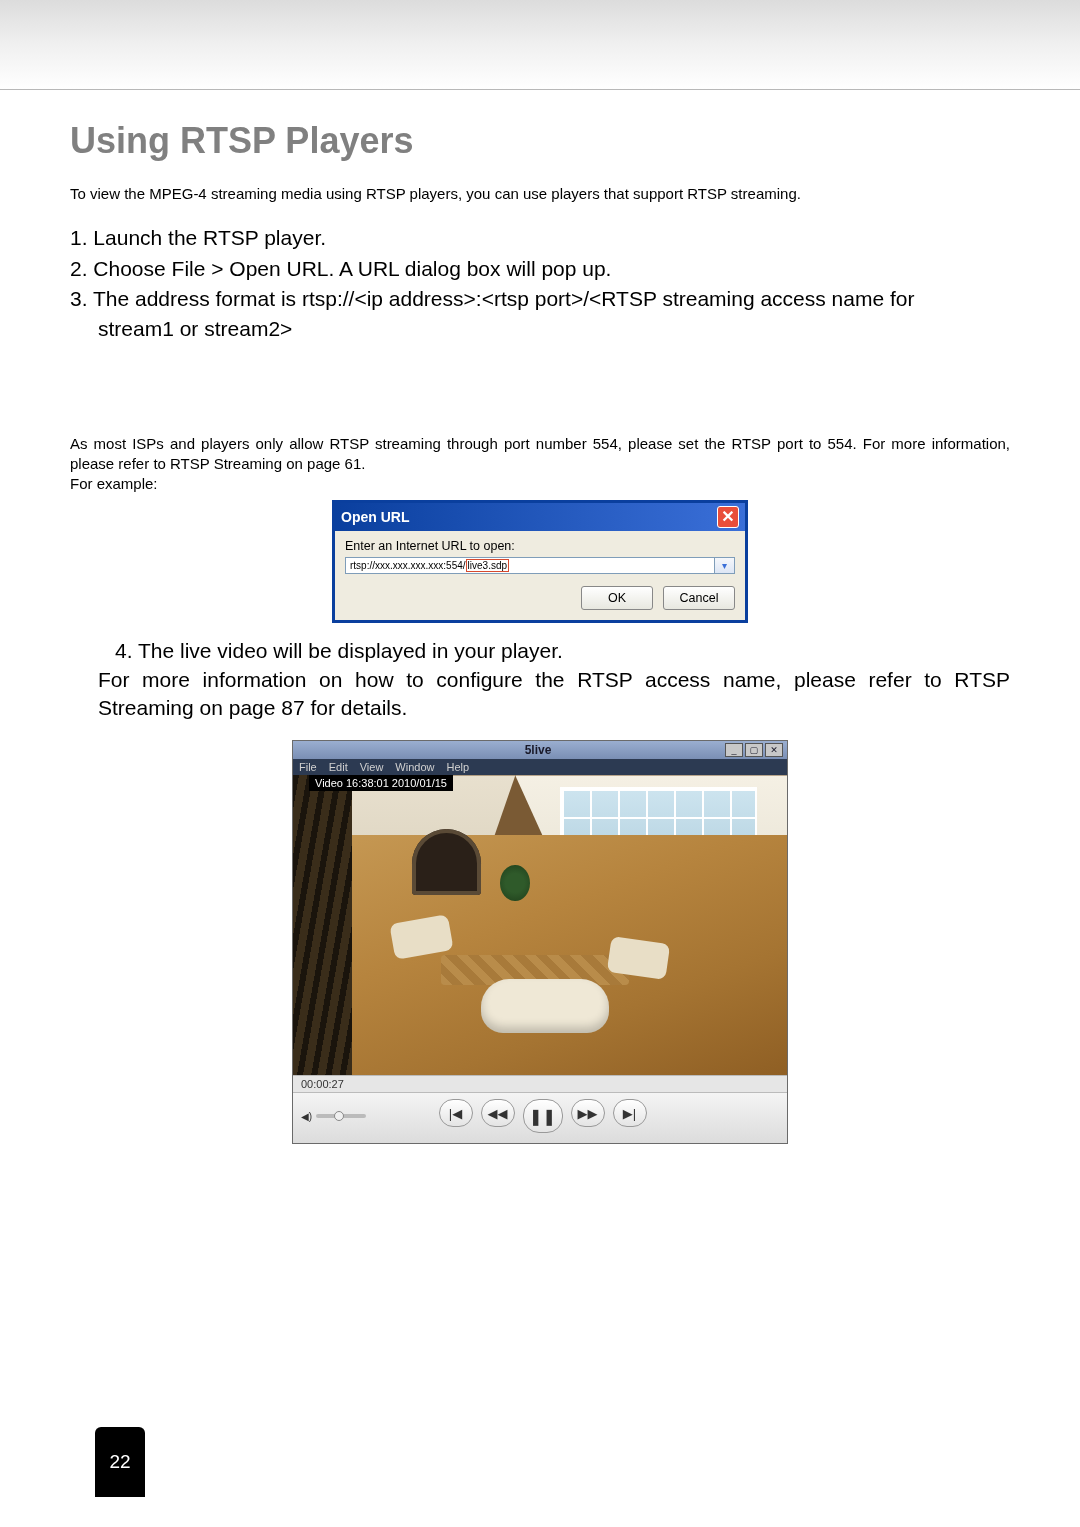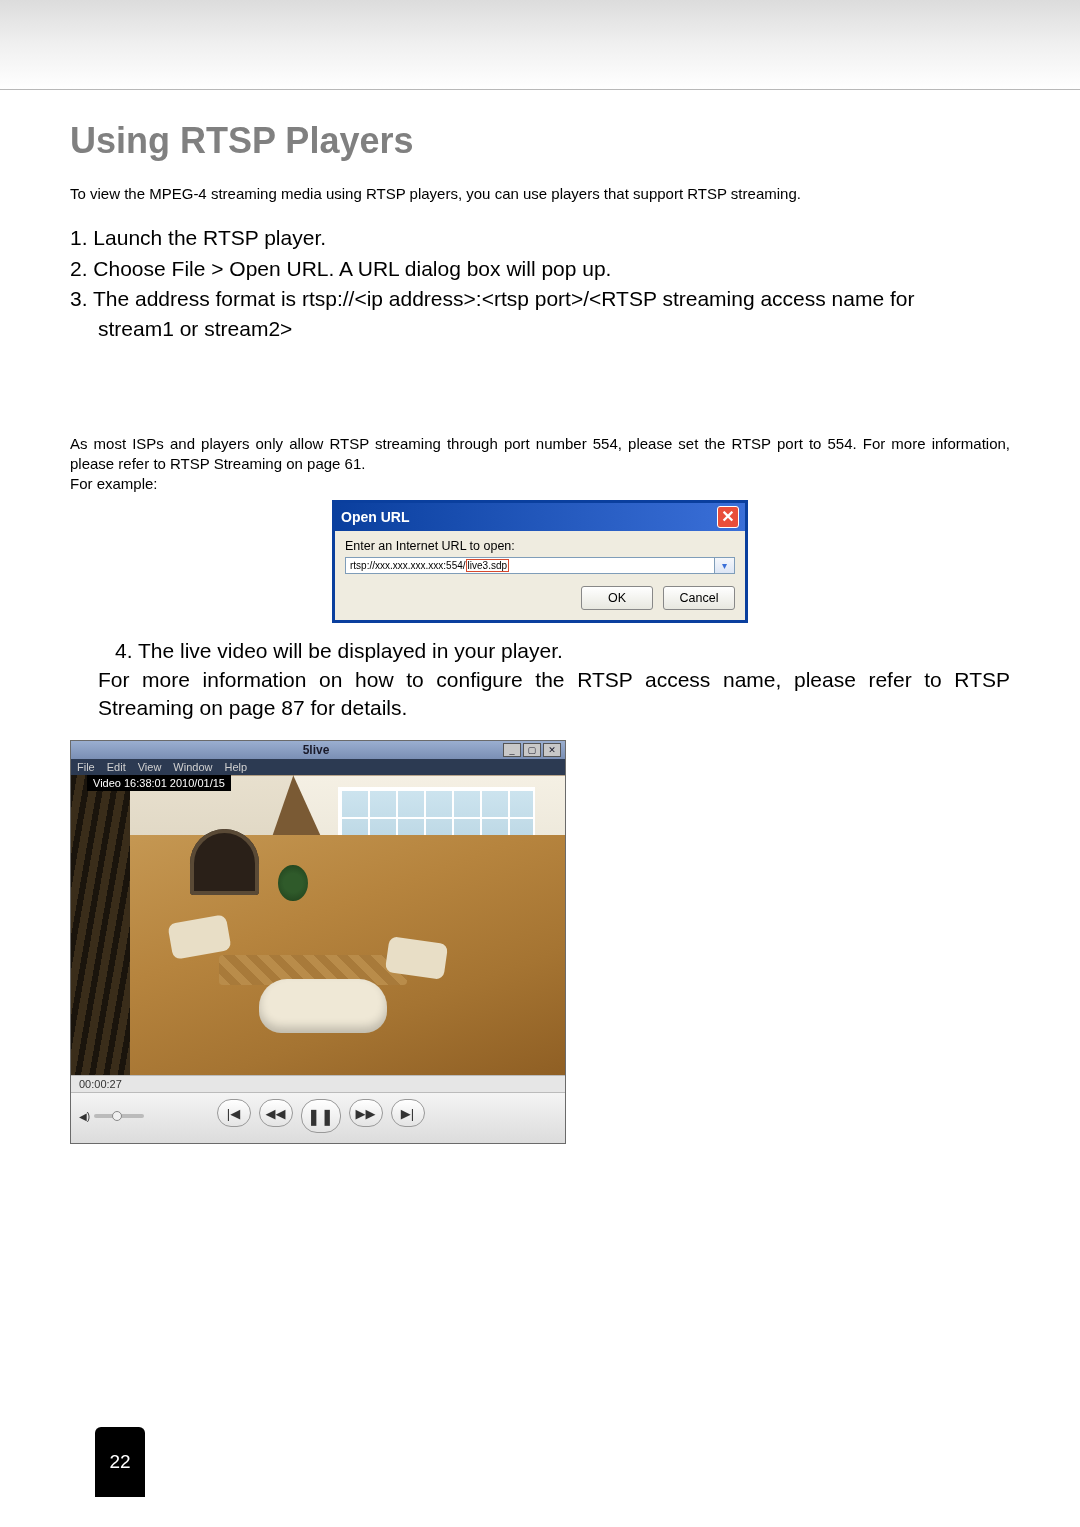--- a/index.html
+++ b/index.html
@@ -134,21 +134,21 @@
     line-height: 1.35;
     color: #000;
     text-align: justify;
   }
   .step4 .line1 { text-align: left; margin-left: 45px; }
   .step4 .indent { padding-left: 28px; }
   
   .player-wrap {
     width: 100%;
     display: flex;
-    justify-content: flex-start;
+    justify-content: center;
     margin: 18px 0 12px 0;
   }
   .player {
     width: 496px;
     border: 1px solid #6a6a6a;
     background: #d8d8d8;
     font-family: Tahoma, Arial, sans-serif;
   }
   .player-title {
     background: linear-gradient(to bottom, #9aaed0, #7a8fb5);

